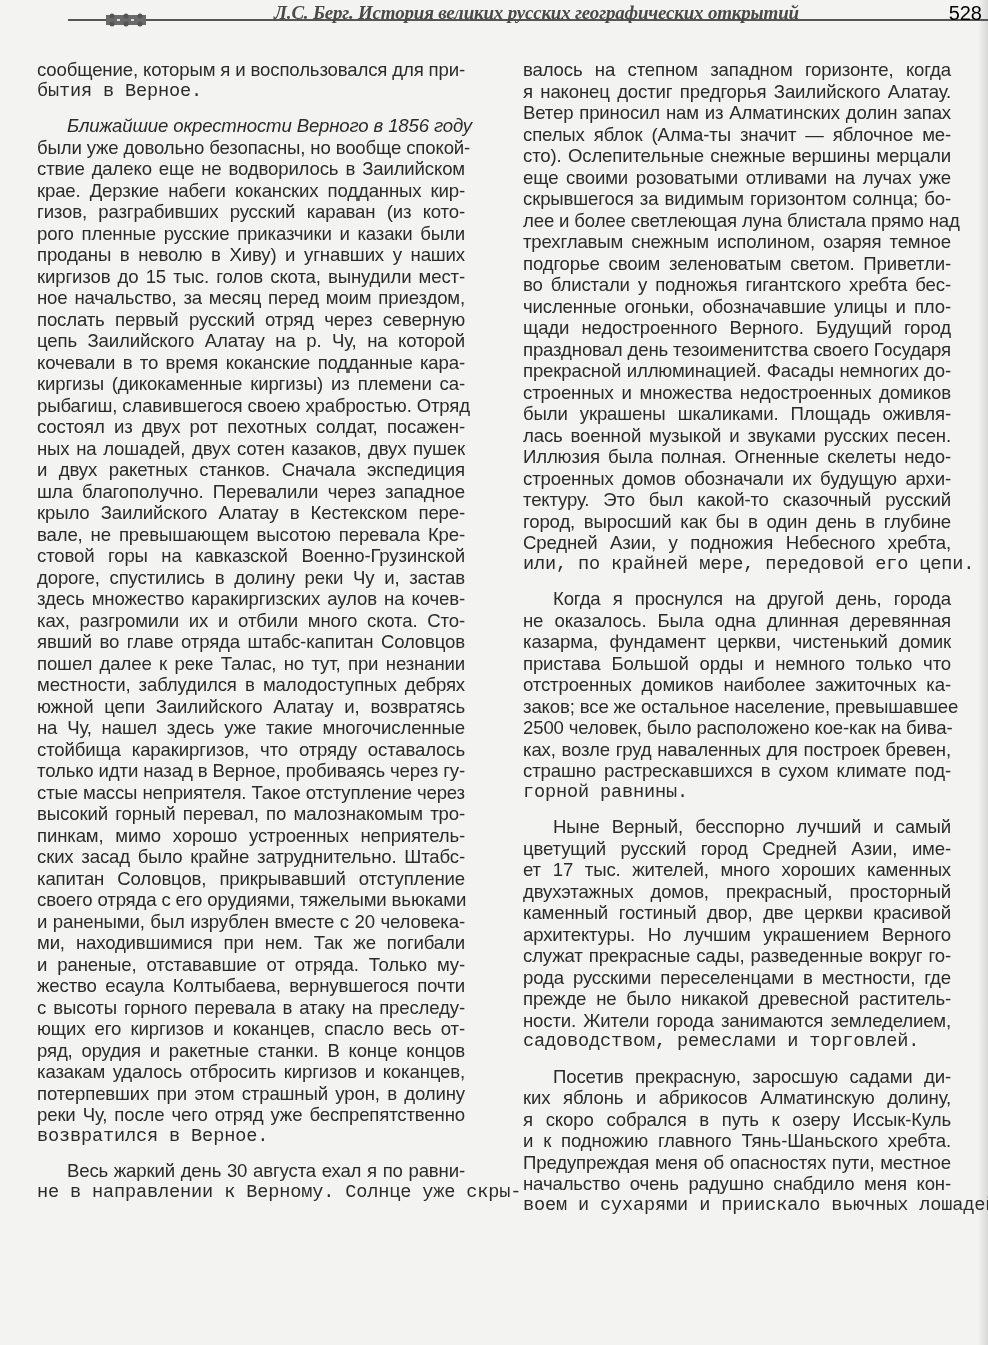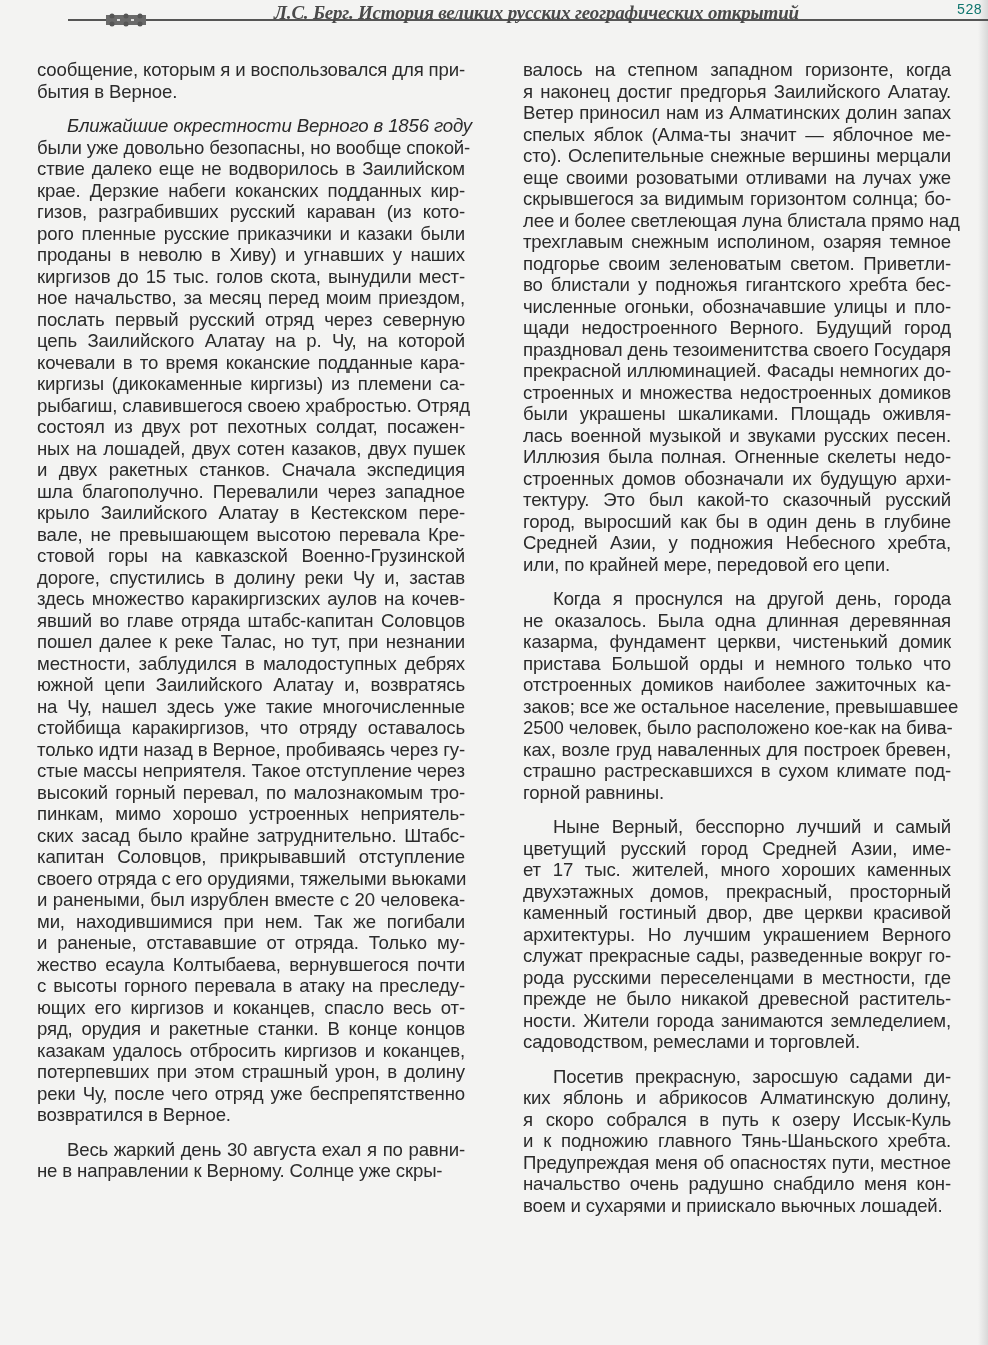--- a/index.html
+++ b/index.html
@@ -26,35 +26,35 @@
   }
   .header-title {
     position: absolute; left: 230px; top: 2px;
     font-family: "Liberation Serif", serif;
     font-style: italic; font-weight: bold;
     font-size: 19px; color: #4a4a4a;
     letter-spacing: -0.2px;
   }
   .page-number {
     position: absolute; right: 38px; top: 2px;
-    font-family: Liberation Mono, monospace;
-    font-size: 14px; color: #0f766e;
+    font-family: Liberation Sans, sans-serif;
+    font-size: 20px; color: #000000;
   }
   .column {
     position: absolute; top: 46px; width: 454px;
     font-size: 18.6px; line-height: 21.5px;
     text-align: justify;
     font-family: "Liberation Sans", sans-serif;
     letter-spacing: -0.15px;
   }
   .col-left { left: 24px; }
   .col-right { left: 510px; }
   .para { margin: 13px; text-indent: 0; }
   .line { display: block; white-space: nowrap; text-align: justify; text-align-last: justify; }
-  .line.last { text-align-last: left; }
+  .line.last { text-align-last: left; font-family: Liberation Mono, monospace; }
 </style>
 </head>
 <body>
 
 <div class="page-shadow-right"></div>
 
 <div class="header">
   <div class="header-rule"></div>
   <svg class="ornament" viewBox="0 0 80 16">
     <rect x="0" y="7" width="80" height="2" fill="#555"></rect>
@@ -94,20 +94,21 @@
       <span class="line">рыбагиш, славившегося своею храбростью. Отряд</span>
       <span class="line">состоял из двух рот пехотных солдат, посажен-</span>
       <span class="line">ных на лошадей, двух сотен казаков, двух пушек</span>
       <span class="line">и двух ракетных станков. Сначала экспедиция</span>
       <span class="line">шла благополучно. Перевалили через западное</span>
       <span class="line">крыло Заилийского Алатау в Кестекском пере-</span>
       <span class="line">вале, не превышающем высотою перевала Кре-</span>
       <span class="line">стовой горы на кавказской Военно-Грузинской</span>
       <span class="line">дороге, спустились в долину реки Чу и, застав</span>
       <span class="line">здесь множество каракиргизских аулов на кочев-</span>
+      <span class="line">ках, разгромили их и отбили много скота. Сто-</span>
       <span class="line">явший во главе отряда штабс-капитан Соловцов</span>
       <span class="line">пошел далее к реке Талас, но тут, при незнании</span>
       <span class="line">местности, заблудился в малодоступных дебрях</span>
       <span class="line">южной цепи Заилийского Алатау и, возвратясь</span>
       <span class="line">на Чу, нашел здесь уже такие многочисленные</span>
       <span class="line">стойбища каракиргизов, что отряду оставалось</span>
       <span class="line">только идти назад в Верное, пробиваясь через гу-</span>
       <span class="line">стые массы неприятеля. Такое отступление через</span>
       <span class="line">высокий горный перевал, по малознакомым тро-</span>
       <span class="line">пинкам, мимо хорошо устроенных неприятель-</span>

